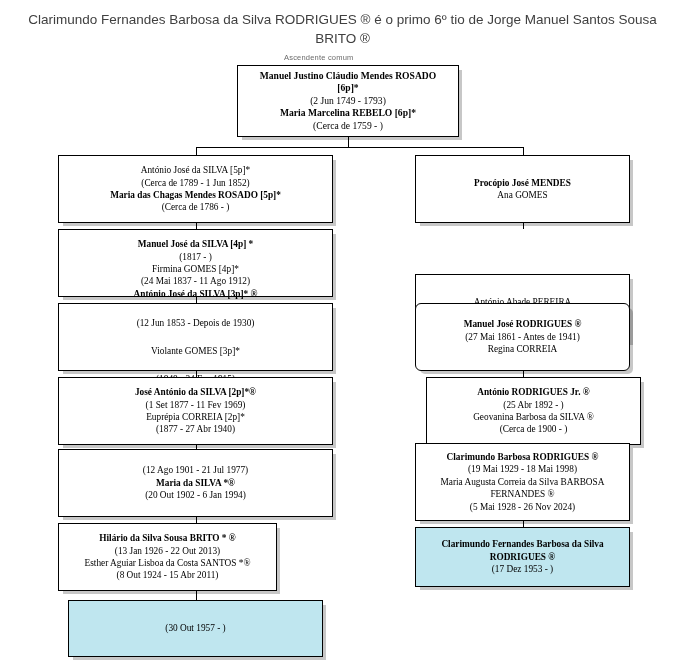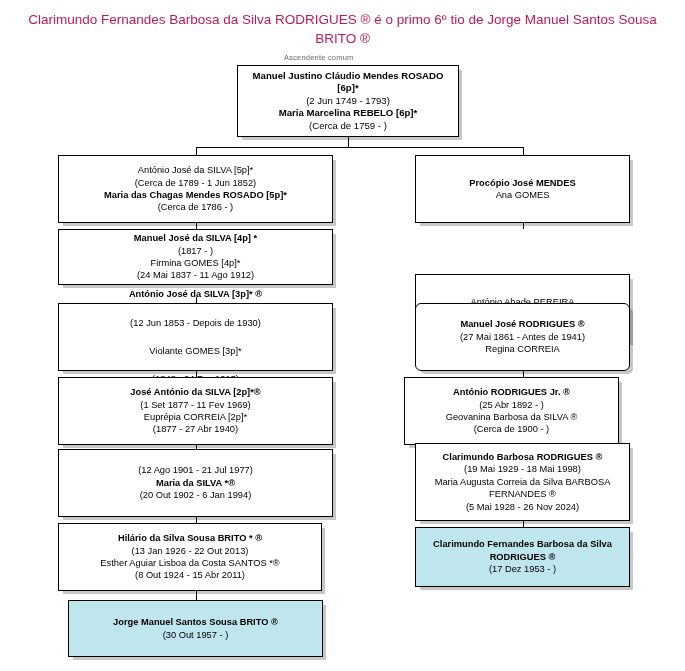--- a/index.html
+++ b/index.html
@@ -18,21 +18,21 @@
 
   
   #chart-title {
     position: absolute;
     left: 0;
     top: 10px;
     width: 685px;
     text-align: center;
     font-size: 13.5px;
     line-height: 19px;
-    color: #be185d;
+    color: #404040;
     padding: 0 20px;
     box-sizing: border-box;
   }
 
   
   #ascendente-label {
     position: absolute;
     left: 284px;
     top: 53px;
     font-size: 7.5px;
@@ -46,20 +46,21 @@
     box-sizing: border-box;
     border: 1.3px solid #000000;
     background: #ffffff;
     box-shadow: 4px 4px 0 -1px rgba(0,0,0,0.22);
     display: flex;
     flex-direction: column;
     align-items: center;
     justify-content: center;
     text-align: center;
     padding: 16px 5px;
+    font-family: Liberation Serif, serif;
   }
   .node.highlight {
     background: #bfe6ef;
     border: 1.6px solid #000000;
   }
   .node .ln {
     font-size: 9.3px;
     line-height: 12.4px;
     white-space: nowrap;
   }
@@ -107,21 +108,21 @@
       <div class="ln">(2 Jun 1749 - 1793)</div>
       <div class="ln b">Maria Marcelina REBELO [6p]*</div>
       <div class="ln">(Cerca de 1759 -            )</div>
     </div>
     <div class="node" style="left: 58px; top: 155px; width: 275px; height: 68px; text-align: right;">
       <div class="ln">António José da SILVA [5p]*</div>
       <div class="ln">(Cerca de 1789 - 1 Jun 1852)</div>
       <div class="ln b">Maria das Chagas Mendes ROSADO [5p]*</div>
       <div class="ln">(Cerca de 1786 -            )</div>
     </div>
-    <div class="node" style="left: 58px; top: 229px; width: 275px; height: 56px;">
+    <div class="node" style="left: 58px; top: 229px; width: 275px; height: 68px;">
       <div class="ln b">Manuel José da SILVA [4p] *</div>
       <div class="ln">(1817 -            )</div>
       <div class="ln">Firmina GOMES [4p]*</div>
       <div class="ln">(24 Mai 1837 - 11 Ago 1912)</div>
     </div>
     <div class="node" style="left: 58px; top: 303px; width: 275px; height: 68px; gap: 16px;">
       <div class="ln b">António José da SILVA [3p]* ®</div>
       <div class="ln">(12 Jun 1853 - Depois de 1930)</div>
       <div class="ln">Violante GOMES [3p]*</div>
       <div class="ln">(1848 - 24 Fev 1915)</div>
@@ -130,44 +131,43 @@
       <div class="ln b">José António da SILVA [2p]*®</div>
       <div class="ln">(1 Set 1877 - 11 Fev 1969)</div>
       <div class="ln">Euprépia CORREIA [2p]*</div>
       <div class="ln">(1877 - 27 Abr 1940)</div>
     </div>
     <div class="node" style="left: 58px; top: 449px; width: 275px; height: 68px;">
       <div class="ln">(12 Ago 1901 - 21 Jul 1977)</div>
       <div class="ln b">Maria da SILVA *®</div>
       <div class="ln">(20 Out 1902 - 6 Jan 1994)</div>
     </div>
-    <div class="node" style="left: 58px; top: 523px; width: 264px; height: 68px;">
+    <div class="node" style="left: 58px; top: 523px; width: 219px; height: 68px;">
       <div class="ln b">Hilário da Silva Sousa BRITO * ®</div>
       <div class="ln">(13 Jan 1926 - 22 Out 2013)</div>
       <div class="ln">Esther Aguiar Lisboa da Costa SANTOS *®</div>
       <div class="ln">(8 Out 1924 - 15 Abr 2011)</div>
     </div>
     <div class="node highlight" style="left: 68px; top: 600px; width: 255px; height: 57px;">
-      <div class="ln b">Jorge Manuel Santos Sousa BRITO ®</div>
       <div class="ln">(30 Out 1957 -            )</div>
     </div>
     <div class="node" style="left: 415px; top: 155px; width: 215px; height: 68px;">
       <div class="ln b">Procópio José MENDES</div>
       <div class="ln">Ana GOMES</div>
     </div>
     <div class="node" style="left: 415px; top: 229px; width: 215px; height: 68px; margin-top: 45px;">
       <div class="ln">António Abade PEREIRA</div>
       <div class="ln b">Maria de Aleluia MENDES</div>
     </div>
     <div class="node" style="left: 415px; top: 303px; width: 215px; height: 68px; border-radius: 6px;">
       <div class="ln b">Manuel José RODRIGUES ®</div>
       <div class="ln">(27 Mai 1861 - Antes de 1941)</div>
       <div class="ln">Regina CORREIA</div>
     </div>
-    <div class="node" style="left: 404px; top: 377px; width: 215px; height: 68px;">
+    <div class="node" style="left: 426px; top: 377px; width: 215px; height: 68px;">
       <div class="ln b">António RODRIGUES Jr. ®</div>
       <div class="ln">(25 Abr 1892 -            )</div>
       <div class="ln">Geovanina Barbosa da SILVA ®</div>
       <div class="ln">(Cerca de 1900 -            )</div>
     </div>
     <div class="node" style="left: 415px; top: 443px; width: 215px; height: 78px;">
       <div class="ln b">Clarimundo Barbosa RODRIGUES ®</div>
       <div class="ln">(19 Mai 1929 - 18 Mai 1998)</div>
       <div class="ln wrap">Maria Augusta Correia da Silva BARBOSA FERNANDES ®</div>
       <div class="ln">(5 Mai 1928 - 26 Nov 2024)</div>

